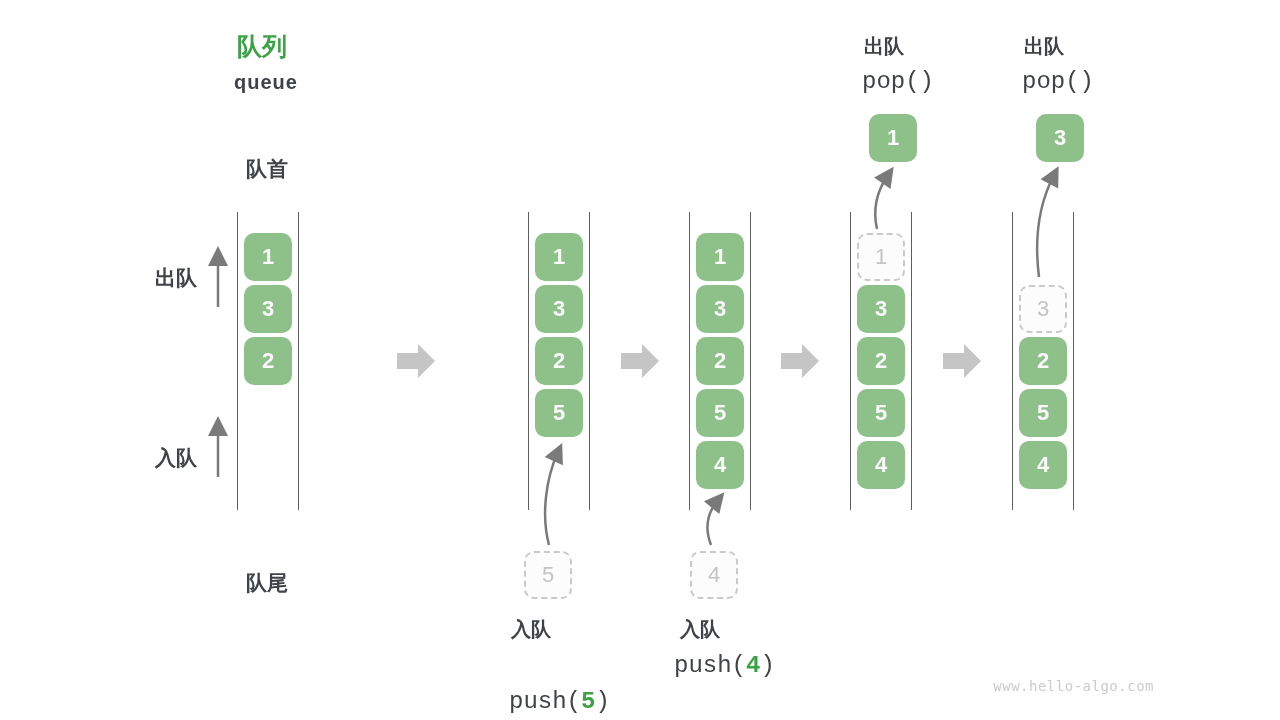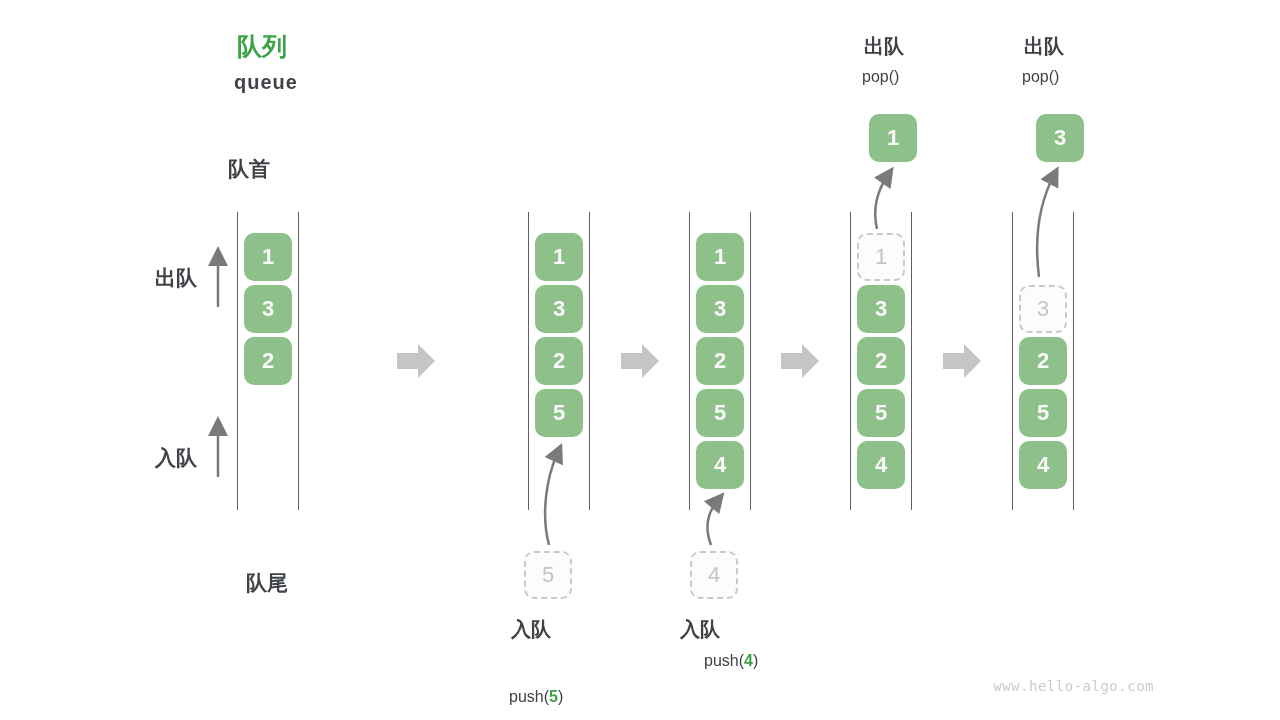--- a/index.html
+++ b/index.html
@@ -21,21 +21,21 @@
     display:flex;align-items:center;justify-content:center;
   }
   .gbox{
     position:absolute;width:48px;height:48px;border-radius:10px;box-sizing:border-box;
     border:2px dashed #C9C9C9;background:#FCFCFC;color:var(--ghost-gray);
     font-size:22px;font-weight:500;display:flex;align-items:center;justify-content:center;
   }
   .zh{position:absolute;color:var(--text-dark);font-weight:600;font-size:21px;line-height:1.2;white-space:nowrap;}
   .zh-title{position:absolute;color:var(--accent-green);font-weight:700;font-size:25px;white-space:nowrap;}
   .en-title{position:absolute;color:var(--text-dark);font-weight:700;font-size:20px;letter-spacing:1px;white-space:nowrap;}
-  .mono{position:absolute;font-family:Liberation Sans, sans-serif;font-size:16px;color:var(--text-dark);white-space:nowrap;}
+  .mono{position:absolute;font-family:Liberation Mono, monospace;font-size:24px;color:var(--text-dark);white-space:nowrap;}
   .mono .green{color:var(--accent-green);font-weight:700;}
   .op-zh{position:absolute;color:var(--text-dark);font-weight:600;font-size:20px;white-space:nowrap;}
   .watermark{position:absolute;right:38px;top:678px;font-family:"DejaVu Sans Mono",monospace;font-size:14px;color:#CBCBCB;letter-spacing:0.5px;}
   svg .block-arrow{fill:var(--block-arrow-gray);}
   svg .thin{stroke:var(--thin-arrow);stroke-width:2.5;fill:none;}
   svg .ah-fill{fill:var(--thin-arrow);}
 </style>
 </head>
 <body>
 
@@ -58,21 +58,21 @@
 
     <path class="thin" d="M549 545 C 541 515 546 478 558 452" marker-end="url(#ah)"></path>
     <path class="thin" d="M711 545 C 704 527 708 512 718 500" marker-end="url(#ah)"></path>
     <path class="thin" d="M877 229 C 872 207 879 188 888 175" marker-end="url(#ah)"></path>
     <path class="thin" d="M1039 277 C 1033 230 1042 198 1054 175" marker-end="url(#ah)"></path>
   </svg>
 
   <div class="zh-title" style="left:237px;top:30px">队列</div>
   <div class="en-title" style="left:234px;top:71px">queue</div>
 
-  <div class="zh" style="left:228px;top:156px">队首</div>
+  <div class="zh" style="left:246px;top:156px">队首</div>
   <div class="zh" style="left:246px;top:570px">队尾</div>
   <div class="zh" style="left:155px;top:265px">出队</div>
   <div class="zh" style="left:155px;top:445px">入队</div>
 
   <div class="group">
     <div class="col" style="left:237px"></div>
     <div class="qbox" style="left:244px;top:233px">1</div>
     <div class="qbox" style="left:244px;top:285px">3</div>
     <div class="qbox" style="left:244px;top:337px">2</div>
   </div>
@@ -90,21 +90,21 @@
 
   <div class="group">
     <div class="col" style="left:689px"></div>
     <div class="qbox" style="left:696px;top:233px">1</div>
     <div class="qbox" style="left:696px;top:285px">3</div>
     <div class="qbox" style="left:696px;top:337px">2</div>
     <div class="qbox" style="left:696px;top:389px">5</div>
     <div class="qbox" style="left:696px;top:441px">4</div>
     <div class="gbox" style="left:690px;top:551px">4</div>
     <div class="op-zh" style="left:680px;top:616px">入队</div>
-    <div class="mono" style="left:704px;top:652px"><span>push(</span><span class="green">4</span><span>)</span></div>
+    <div class="mono" style="left:674px;top:652px"><span>push(</span><span class="green">4</span><span>)</span></div>
   </div>
 
   <div class="group">
     <div class="col" style="left:850px"></div>
     <div class="op-zh" style="left:864px;top:33px">出队</div>
     <div class="mono" style="left:862px;top:68px">pop()</div>
     <div class="qbox" style="left:869px;top:114px">1</div>
     <div class="gbox" style="left:857px;top:233px">1</div>
     <div class="qbox" style="left:857px;top:285px">3</div>
     <div class="qbox" style="left:857px;top:337px">2</div>

